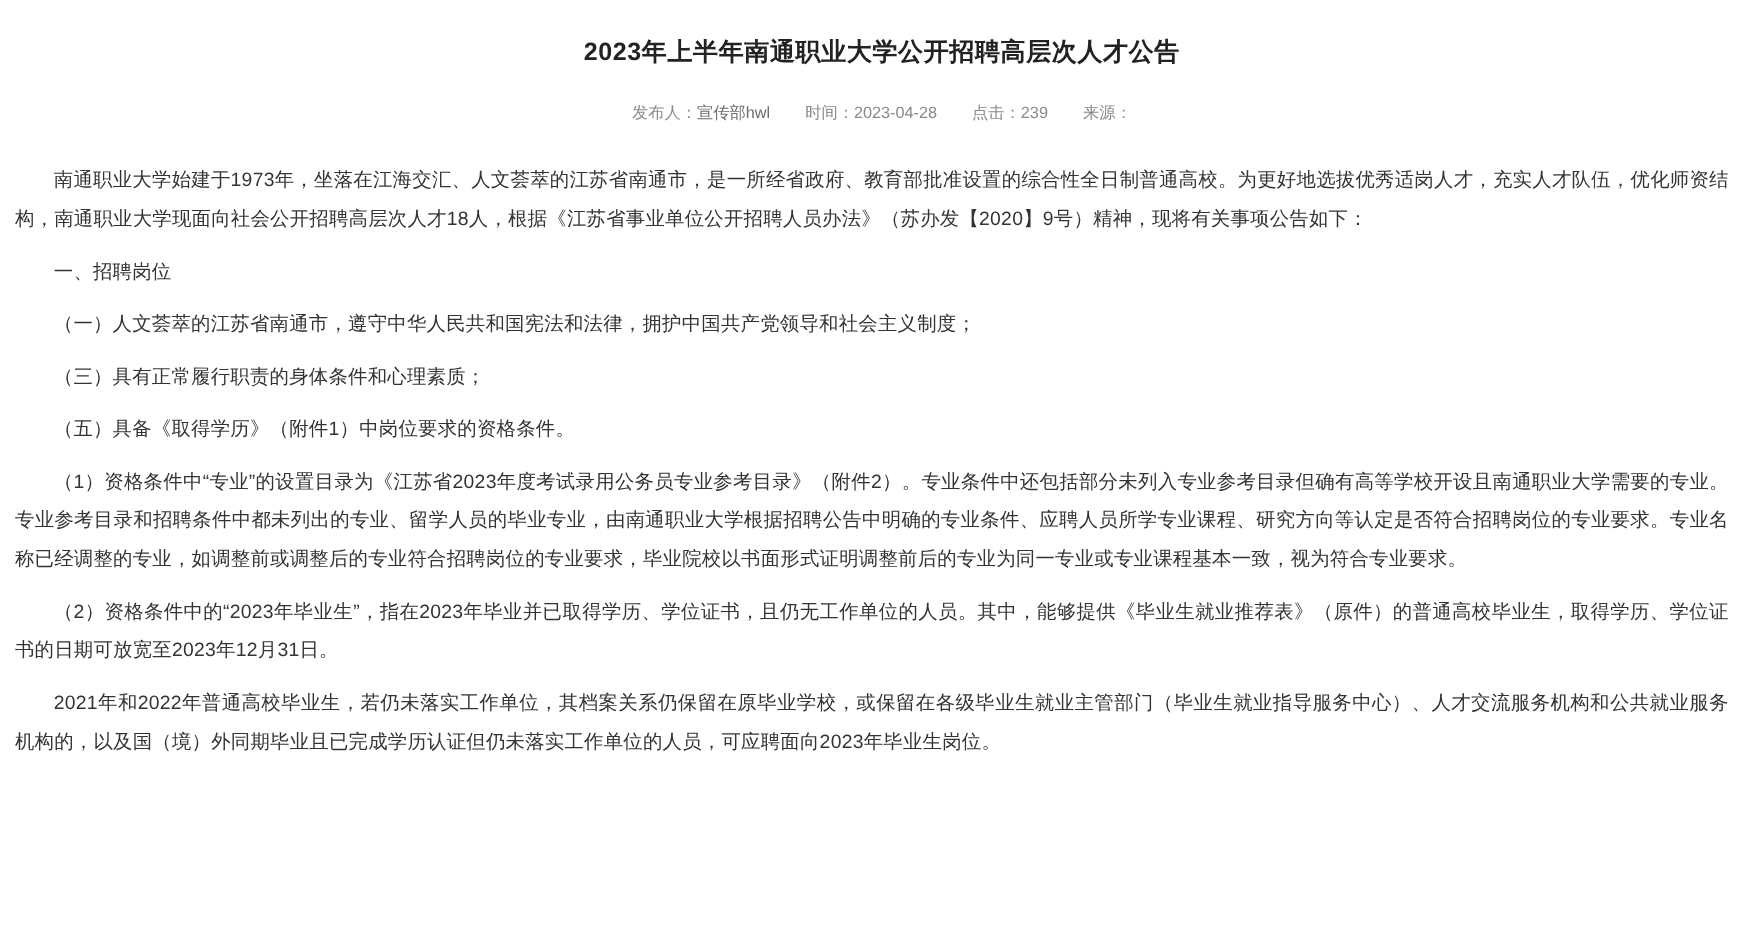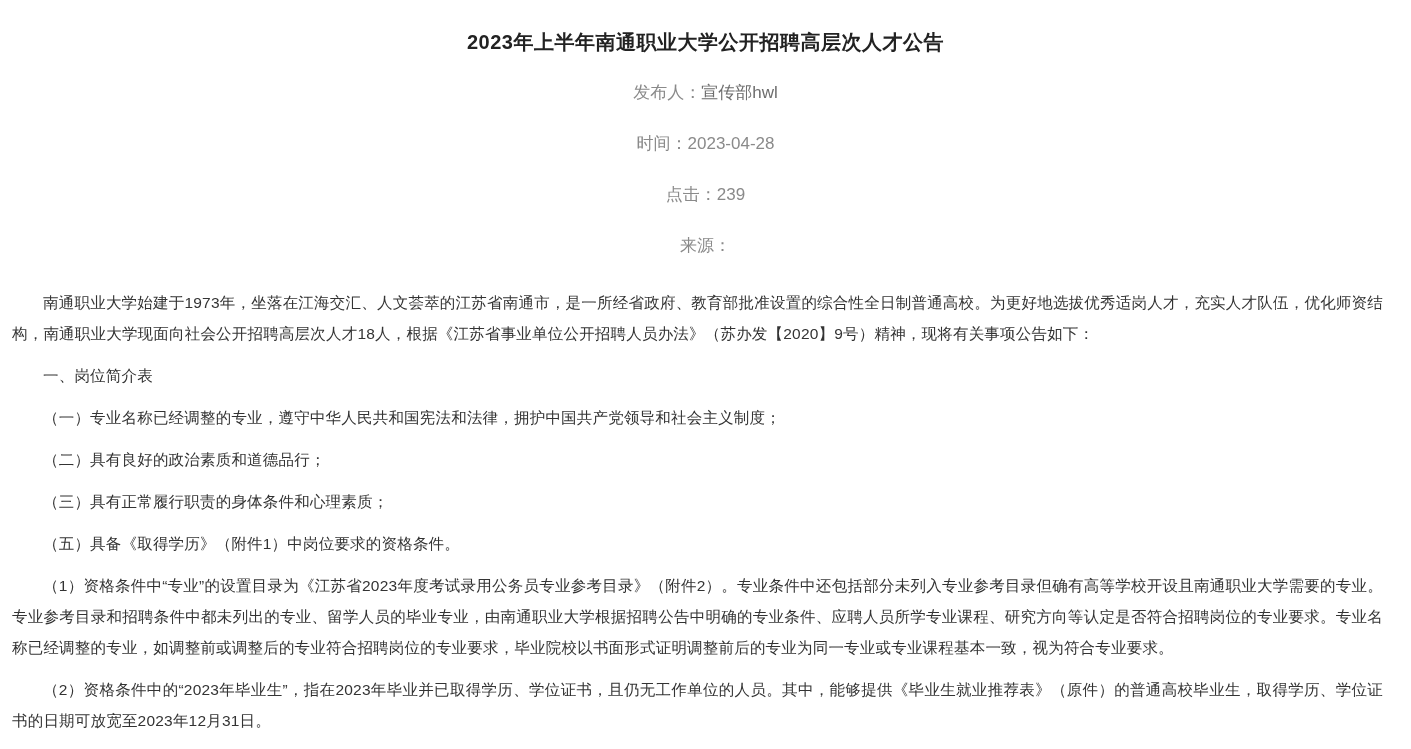--- a/index.html
+++ b/index.html
@@ -27,24 +27,23 @@
     margin: 0;
     padding: 27px 60px 0 60px;
     line-height: 30px;
     letter-spacing: 0.5px;
   }
   .meta-bar {
     display: flex;
     justify-content: center;
     align-items: center;
     gap: 28px;
-    font-size: 17px;
+    font-size: 13px;
     color: #8a8a8a;
     padding: 24px 0 0 0;
-    flex-direction: column;
   }
   .meta-item {
     white-space: nowrap;
   }
   .meta-item .meta-label {
     color: #8a8a8a;
   }
   .meta-item .meta-value {
     color: #8a8a8a;
   }
@@ -84,23 +83,22 @@
     <span class="meta-item">
       <span class="meta-label">点击：</span><span class="meta-value">239</span>
     </span>
     <span class="meta-item">
       <span class="meta-label">来源：</span><span class="meta-value"></span>
     </span>
   </div>
 
   <div class="body-wrap">
     <p class="para indent2">南通职业大学始建于1973年，坐落在江海交汇、人文荟萃的江苏省南通市，是一所经省政府、教育部批准设置的综合性全日制普通高校。为更好地选拔优秀适岗人才，充实人才队伍，优化师资结构，南通职业大学现面向社会公开招聘高层次人才18人，根据《江苏省事业单位公开招聘人员办法》（苏办发【2020】9号）精神，现将有关事项公告如下：</p>
-    <p class="para indent2">一、岗位简介表</p>
-    <p class="para indent2">（一）专业名称已经调整的专业，遵守中华人民共和国宪法和法律，拥护中国共产党领导和社会主义制度；</p>
-    <p class="para indent2">（二）具有良好的政治素质和道德品行；</p>
+    <p class="para indent2">一、招聘岗位</p>
+    <p class="para indent2">（一）人文荟萃的江苏省南通市，遵守中华人民共和国宪法和法律，拥护中国共产党领导和社会主义制度；</p>
     <p class="para indent2">（三）具有正常履行职责的身体条件和心理素质；</p>
     <p class="para indent2">（五）具备《取得学历》（附件1）中岗位要求的资格条件。</p>
     <p class="para indent2">（1）资格条件中“专业”的设置目录为《江苏省2023年度考试录用公务员专业参考目录》（附件2）。专业条件中还包括部分未列入专业参考目录但确有高等学校开设且南通职业大学需要的专业。专业参考目录和招聘条件中都未列出的专业、留学人员的毕业专业，由南通职业大学根据招聘公告中明确的专业条件、应聘人员所学专业课程、研究方向等认定是否符合招聘岗位的专业要求。专业名称已经调整的专业，如调整前或调整后的专业符合招聘岗位的专业要求，毕业院校以书面形式证明调整前后的专业为同一专业或专业课程基本一致，视为符合专业要求。</p>
     <p class="para indent2">（2）资格条件中的“2023年毕业生”，指在2023年毕业并已取得学历、学位证书，且仍无工作单位的人员。其中，能够提供《毕业生就业推荐表》（原件）的普通高校毕业生，取得学历、学位证书的日期可放宽至2023年12月31日。</p>
     <p class="para indent2">2021年和2022年普通高校毕业生，若仍未落实工作单位，其档案关系仍保留在原毕业学校，或保留在各级毕业生就业主管部门（毕业生就业指导服务中心）、人才交流服务机构和公共就业服务机构的，以及国（境）外同期毕业且已完成学历认证但仍未落实工作单位的人员，可应聘面向2023年毕业生岗位。</p>
 
   </div>
 
 </div>
 

